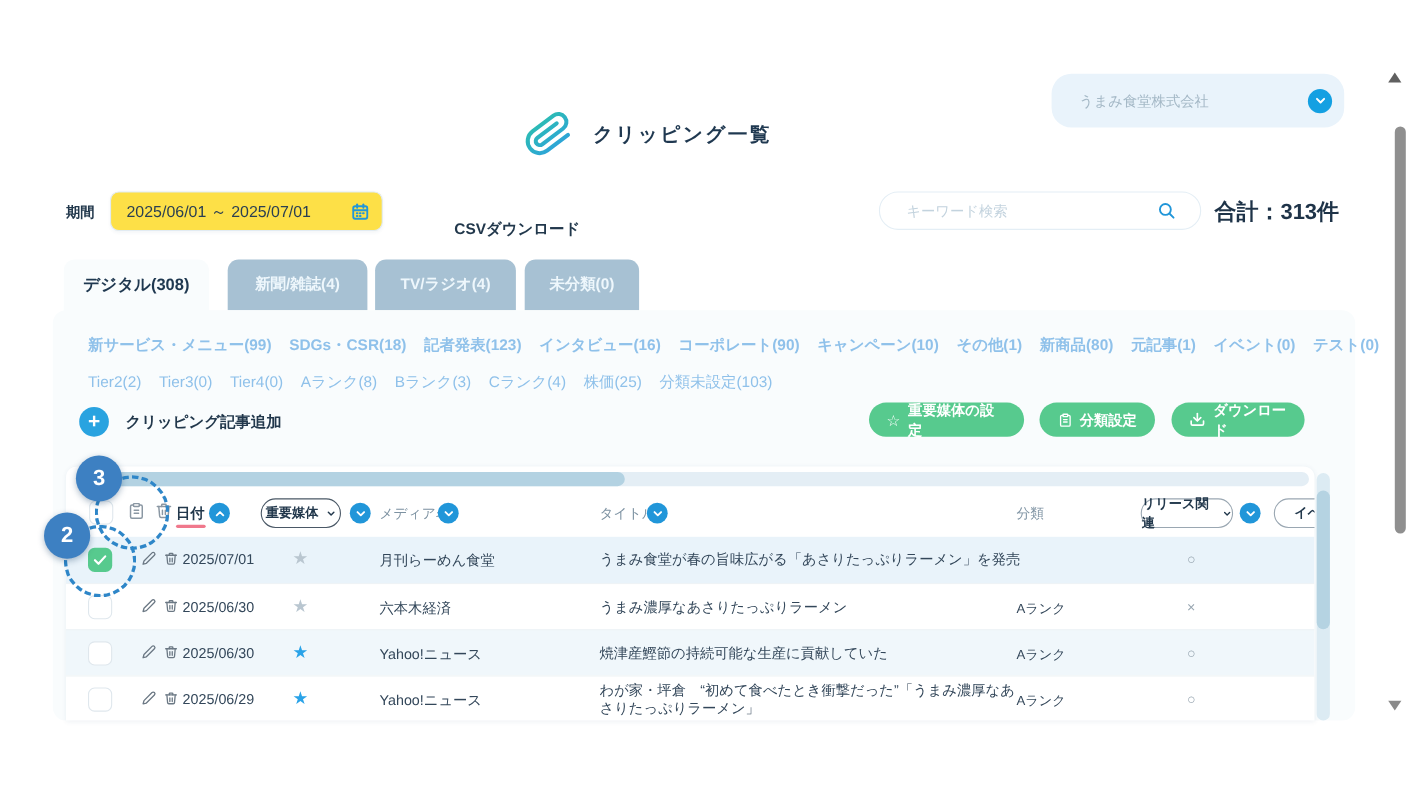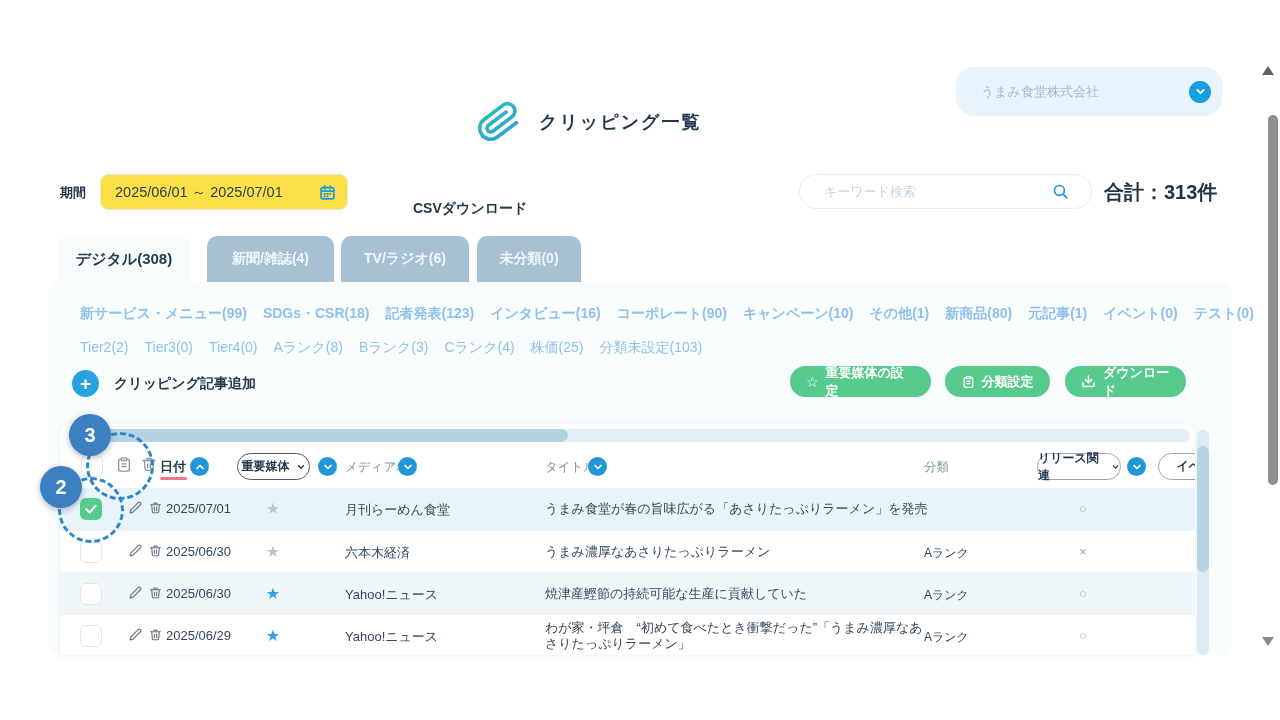--- a/index.html
+++ b/index.html
@@ -207,21 +207,21 @@
     <svg width="17" height="17" viewBox="0 0 24 24" fill="none" stroke="#2196d9" stroke-width="2.4" stroke-linecap="round">
         <circle cx="10.5" cy="10.5" r="7"></circle>
         <line x1="16" y1="16" x2="21" y2="21"></line>
       </svg>
   </span>
 </div>
 <span class="abs total-count">合計：313件</span>
 
 <div class="abs tab tab1 active">デジタル(308)</div>
 <div class="abs tab tab2 inactive">新聞/雑誌(4)</div>
-<div class="abs tab tab3 inactive">TV/ラジオ(6)</div>
+<div class="abs tab tab3 inactive">TV/ラジオ(4)</div>
 <div class="abs tab tab4 inactive">未分類(0)</div>
 
 <div class="abs panel"></div>
 <div class="abs panel-tl-fix"></div>
 
 <div class="abs filter-row filter-row1">
   <span class="filter-link">新サービス・メニュー(99)</span>
   <span class="filter-link">SDGs・CSR(18)</span>
   <span class="filter-link">記者発表(123)</span>
   <span class="filter-link">インタビュー(16)</span>

